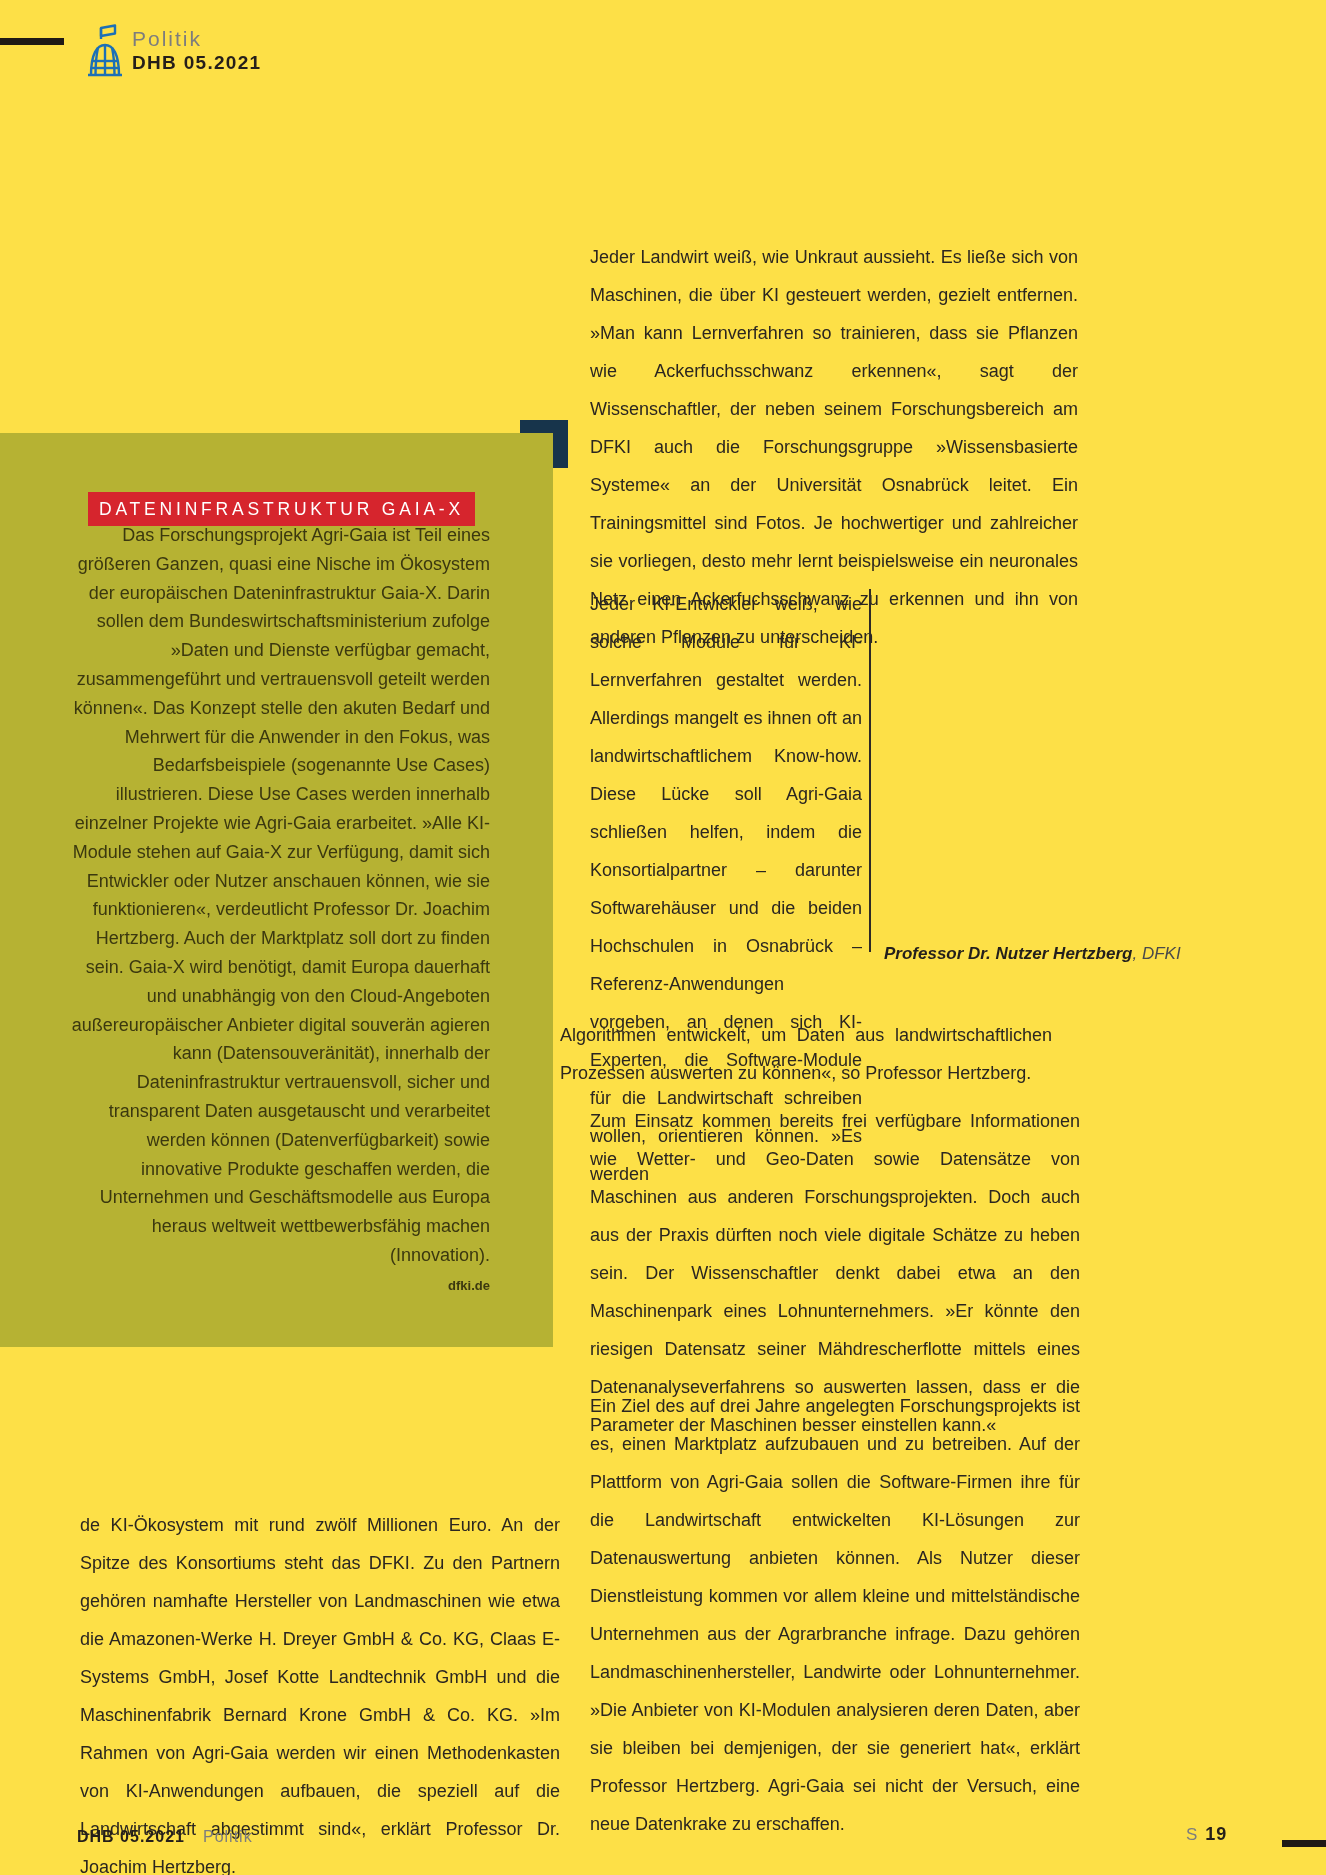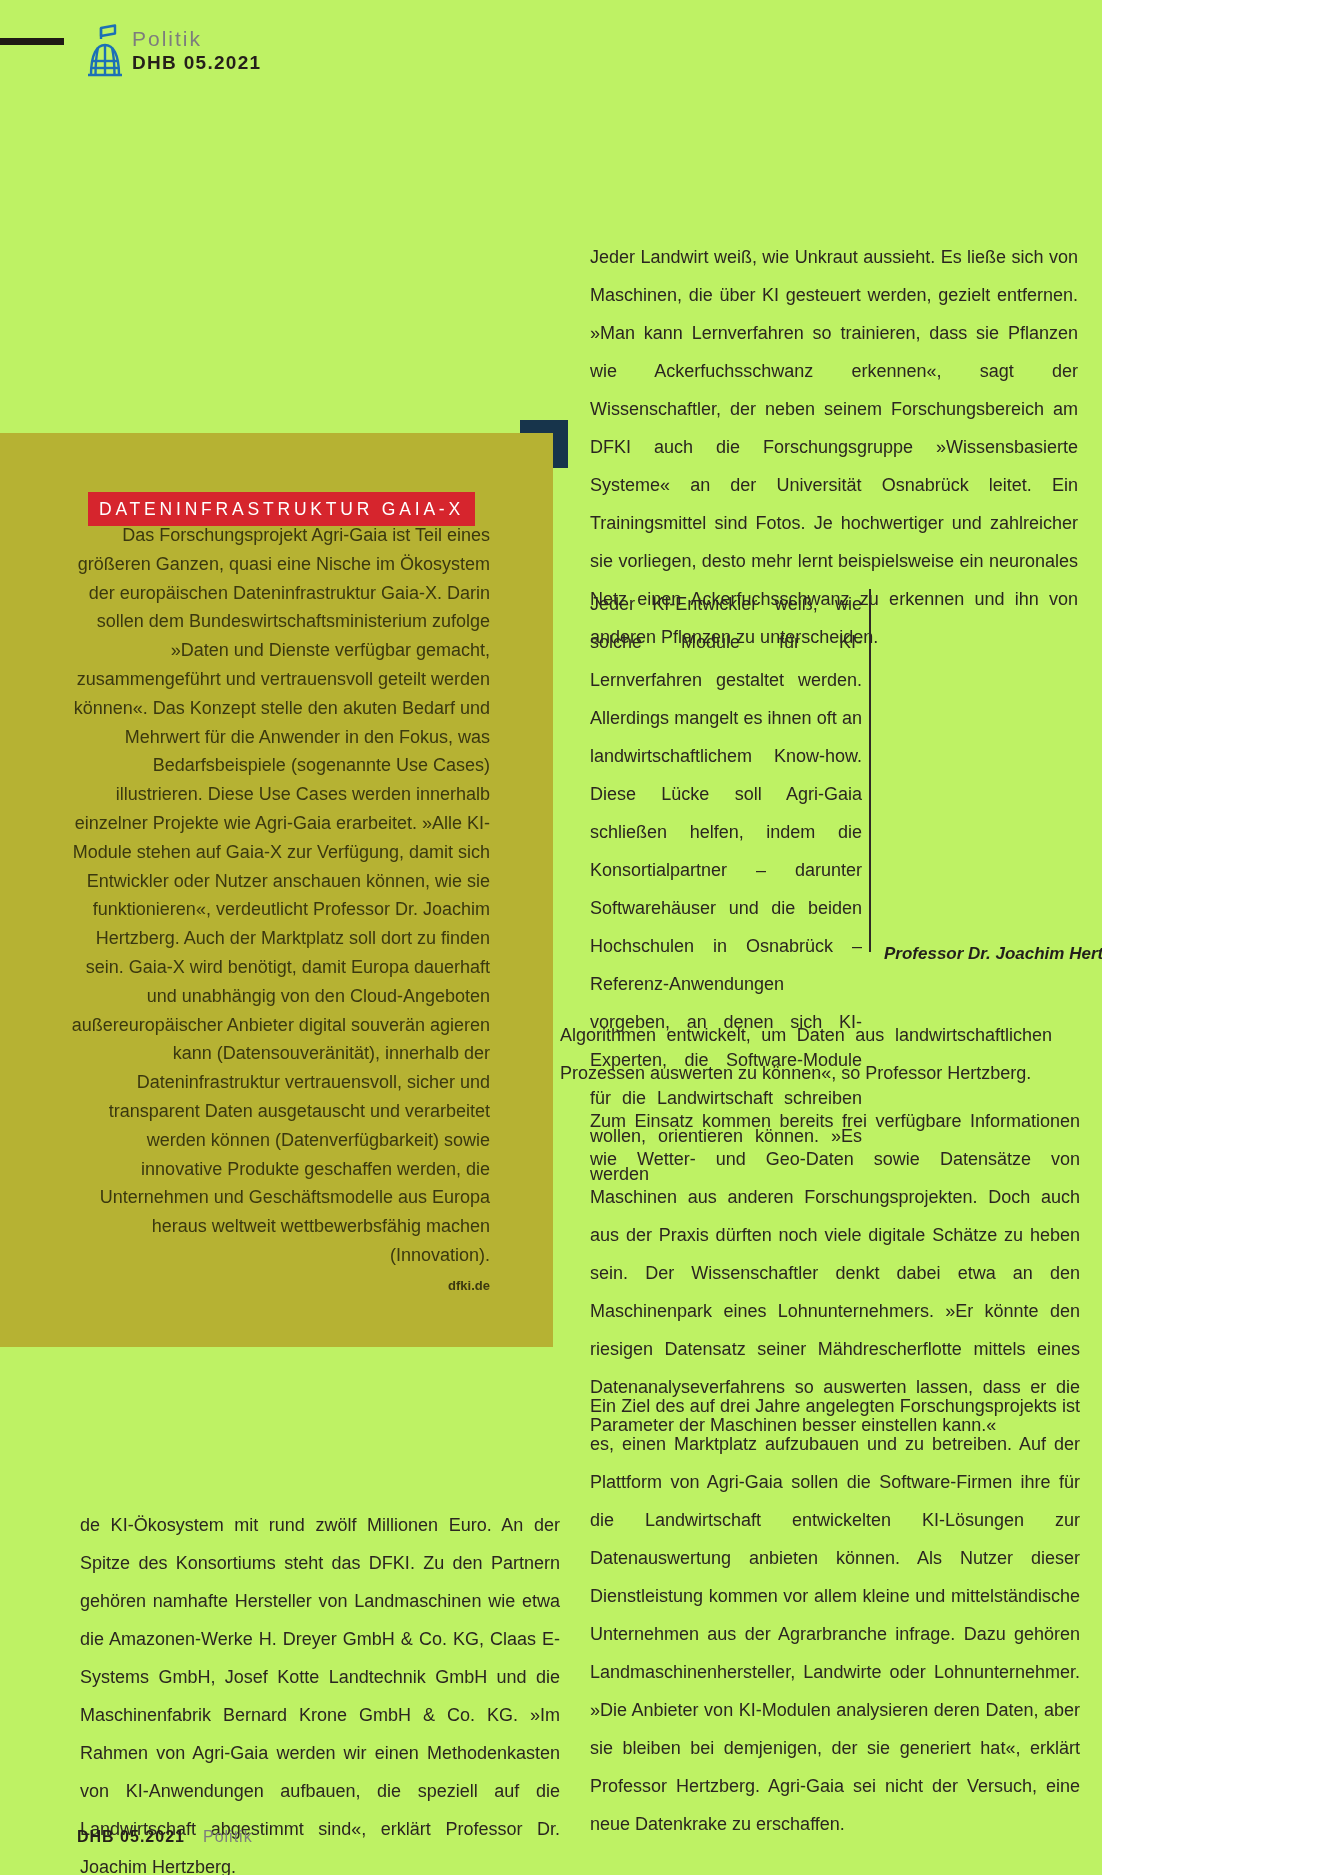--- a/index.html
+++ b/index.html
@@ -1,19 +1,19 @@
 <!DOCTYPE html>
 <html lang="de"><head>
 <meta charset="utf-8">
 <style>
   html,body{margin:0;padding:0;background:#ffffff;}
   .page{
     position:relative;
-    width:1102px;height:1875px;
-    background:#bef264;
+    width:1326px;height:1875px;
+    background:#fde047;
     font-family:"Liberation Sans", sans-serif;
     color:#2b2620;
     overflow:hidden;
   }
   
   .top-rule{position:absolute;left:0;top:38px;width:64px;height:7px;background:#1f1a15;}
   .logo{position:absolute;left:84px;top:24px;width:42px;height:54px;}
   .hdr-section{position:absolute;left:132px;top:27px;font-size:21px;letter-spacing:2px;color:#7d7d7d;}
   .hdr-issue{position:absolute;left:132px;top:52px;font-size:19px;font-weight:bold;letter-spacing:1.3px;color:#251f1a;}
   
@@ -99,21 +99,21 @@
       <a href="#" class="box-link">dfki.de</a>
     </div>
   </div>
 
   <div class="bodycopy p1">Jeder Landwirt weiß, wie Unkraut aussieht. Es ließe sich von Maschinen, die über KI gesteuert werden, gezielt entfernen. »Man kann Lernverfahren so trainieren, dass sie Pflanzen wie Ackerfuchsschwanz erkennen«, sagt der Wissenschaftler, der neben seinem Forschungsbereich am DFKI auch die Forschungsgruppe »Wissensbasierte Systeme« an der Universität Osnabrück leitet. Ein Trainingsmittel sind Fotos. Je hochwertiger und zahlreicher sie vorliegen, desto mehr lernt beispielsweise ein neuronales Netz einen Ackerfuchsschwanz zu erkennen und ihn von anderen Pflanzen zu unterscheiden.</div>
 
   <div class="bodycopy p2col">Jeder KI-Entwickler weiß, wie solche Module für KI-Lernverfahren gestaltet werden. Allerdings mangelt es ihnen oft an landwirtschaftlichem Know-how. Diese Lücke soll Agri-Gaia schließen helfen, indem die Konsortialpartner – darunter Softwarehäuser und die beiden Hochschulen in Osnabrück – Referenz-Anwendungen vorgeben, an denen sich KI-Experten, die Software-Module für die Landwirtschaft schreiben wollen, orientieren können. »Es werden</div>
   <div class="divider"></div>
 
   <div class="quote-attr">
-    <span class="author">Professor Dr. Joachim Hertzberg</span><span class="suffix">, DFKI</span>
+    <span class="author">Professor Dr. Nutzer Hertzberg</span><span class="suffix">, DFKI</span>
   </div>
 
   <div class="bodycopy p2cont">Algorithmen entwickelt, um Daten aus landwirtschaftlichen Prozessen auswerten zu können«, so Professor Hertzberg.</div>
   <div class="bodycopy p3">Zum Einsatz kommen bereits frei verfügbare Informationen wie Wetter- und Geo-Daten sowie Datensätze von Maschinen aus anderen Forschungsprojekten. Doch auch aus der Praxis dürften noch viele digitale Schätze zu heben sein. Der Wissenschaftler denkt dabei etwa an den Maschinenpark eines Lohnunternehmers. »Er könnte den riesigen Datensatz seiner Mähdrescherflotte mittels eines Datenanalyseverfahrens so auswerten lassen, dass er die Parameter der Maschinen besser einstellen kann.«</div>
   <div class="bodycopy p4">Ein Ziel des auf drei Jahre angelegten Forschungsprojekts ist es, einen Marktplatz aufzubauen und zu betreiben. Auf der Plattform von Agri-Gaia sollen die Software-Firmen ihre für die Landwirtschaft entwickelten KI-Lösungen zur Datenauswertung anbieten können. Als Nutzer dieser Dienstleistung kommen vor allem kleine und mittelständische Unternehmen aus der Agrarbranche infrage. Dazu gehören Landmaschinenhersteller, Landwirte oder Lohnunternehmer. »Die Anbieter von KI-Modulen analysieren deren Daten, aber sie bleiben bei demjenigen, der sie generiert hat«, erklärt Professor Hertzberg. Agri-Gaia sei nicht der Versuch, eine neue Datenkrake zu erschaffen.</div>
   <div class="bodycopy pleft">de KI-Ökosystem mit rund zwölf Millionen Euro. An der Spitze des Konsortiums steht das DFKI. Zu den Partnern gehören namhafte Hersteller von Landmaschinen wie etwa die Amazonen-Werke H. Dreyer GmbH &amp; Co. KG, Claas E-Systems GmbH, Josef Kotte Landtechnik GmbH und die Maschinenfabrik Bernard Krone GmbH &amp; Co. KG. »Im Rahmen von Agri-Gaia werden wir einen Methodenkasten von KI-Anwendungen aufbauen, die speziell auf die Landwirtschaft abgestimmt sind«, erklärt Professor Dr. Joachim Hertzberg.</div>
 
   <div class="footer-left">
     <span class="f-issue">DHB 05.2021</span><span class="f-section">Politik</span>
   </div>

